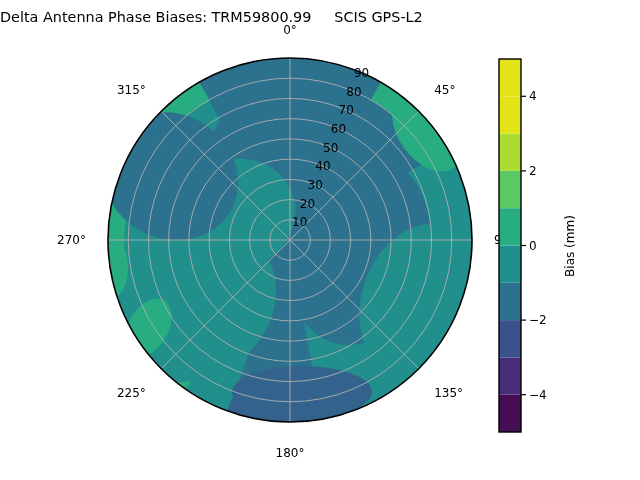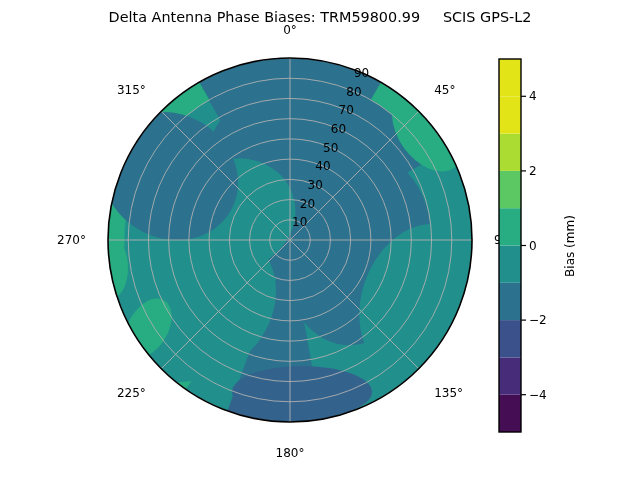--- a/index.html
+++ b/index.html
@@ -13,21 +13,20 @@
     height: 480px;
     background: #ffffff;
     font-family: "DejaVu Sans", sans-serif;
     overflow: hidden;
   }
   #title {
     position: absolute;
     left: 0;
     top: 9px;
     width: 640px;
-    text-align: center;
     font-size: 14.4px;
     color: #000000;
     white-space: pre;
   }
   #polar-axes {
     position: absolute;
     left: 0;
     top: 0;
     width: 640px;
     height: 480px;

